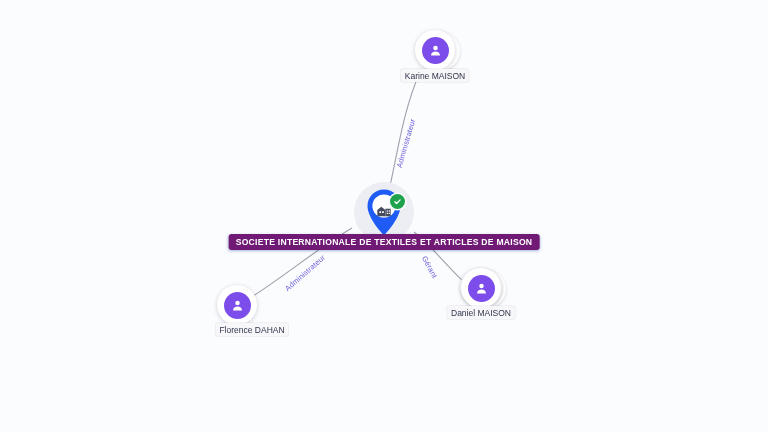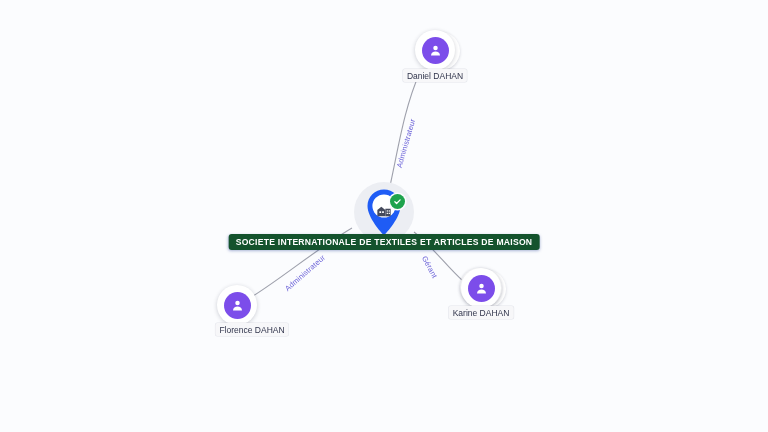--- a/index.html
+++ b/index.html
@@ -69,21 +69,21 @@
     position:absolute;left:6px;top:-18px;width:15px;height:15px;
     border-radius:50%;background:#1ea34c;
     box-shadow:0 0 0 1.6px #fbfcfe;
     display:flex;align-items:center;justify-content:center;
   }
   .company .check svg{width:9px;height:9px;display:block;}
 
   .company-banner{
     position:absolute;
     transform:translateX(-50%);
-    background:#14532d;
+    background:#701a75;
     color:#ffffff;
     font-size:8.6px;
     font-weight:700;
     letter-spacing:.25px;
     padding:3px 7px;
     border-radius:3px;
     white-space:nowrap;
     box-shadow:0 1px 3px rgba(20,50,140,.35);
   }
 </style>
@@ -107,21 +107,21 @@
   <div class="person" style="left:435px;top:50px;">
     <div class="stack s1"></div>
     <div class="halo"></div>
     <div class="disc">
       <svg viewBox="0 0 24 24" xmlns="http://www.w3.org/2000/svg">
         <circle cx="12" cy="8" r="3.6" fill="#ffffff"></circle>
         <path d="M4.8 20c0-4 3.4-6.4 7.2-6.4S19.2 16 19.2 20z" fill="#ffffff"></path>
       </svg>
     </div>
   </div>
-  <div class="person-label" style="left:435px;top:69px;">Daniel DAHAN</div>
+  <div class="person-label" style="left:435px;top:69px;">Karine MAISON</div>
 
   <div class="person" style="left:237px;top:305px;">
     <div class="halo"></div>
     <div class="disc">
       <svg viewBox="0 0 24 24" xmlns="http://www.w3.org/2000/svg">
         <circle cx="12" cy="8" r="3.6" fill="#ffffff"></circle>
         <path d="M4.8 20c0-4 3.4-6.4 7.2-6.4S19.2 16 19.2 20z" fill="#ffffff"></path>
       </svg>
     </div>
   </div>
@@ -132,21 +132,21 @@
     <div class="stack s2"></div>
     <div class="stack s3"></div>
     <div class="halo"></div>
     <div class="disc">
       <svg viewBox="0 0 24 24" xmlns="http://www.w3.org/2000/svg">
         <circle cx="12" cy="8" r="3.6" fill="#ffffff"></circle>
         <path d="M4.8 20c0-4 3.4-6.4 7.2-6.4S19.2 16 19.2 20z" fill="#ffffff"></path>
       </svg>
     </div>
   </div>
-  <div class="person-label" style="left:481px;top:306px;">Karine DAHAN</div>
+  <div class="person-label" style="left:481px;top:306px;">Daniel MAISON</div>
 
   <div class="company" style="left:384px;top:212px;">
     <div class="glow"></div>
 
     <svg class="pin" viewBox="0 0 40 48" xmlns="http://www.w3.org/2000/svg">
       <path d="M20 1.5c-9.1 0-16.5 7.4-16.5 16.5 0 11.6 14.1 26.9 15.3 28.2.6.7 1.8.7 2.4 0
                1.2-1.3 15.3-16.6 15.3-28.2C36.5 8.9 29.1 1.5 20 1.5z" fill="#1f5cf5"></path>
       <circle cx="20" cy="18" r="11.6" fill="#ffffff"></circle>
     </svg>
 

